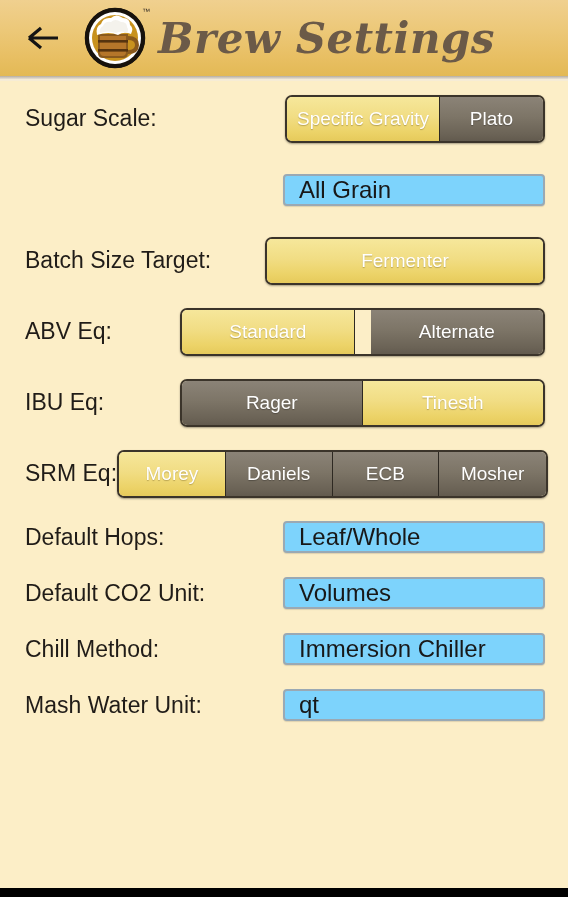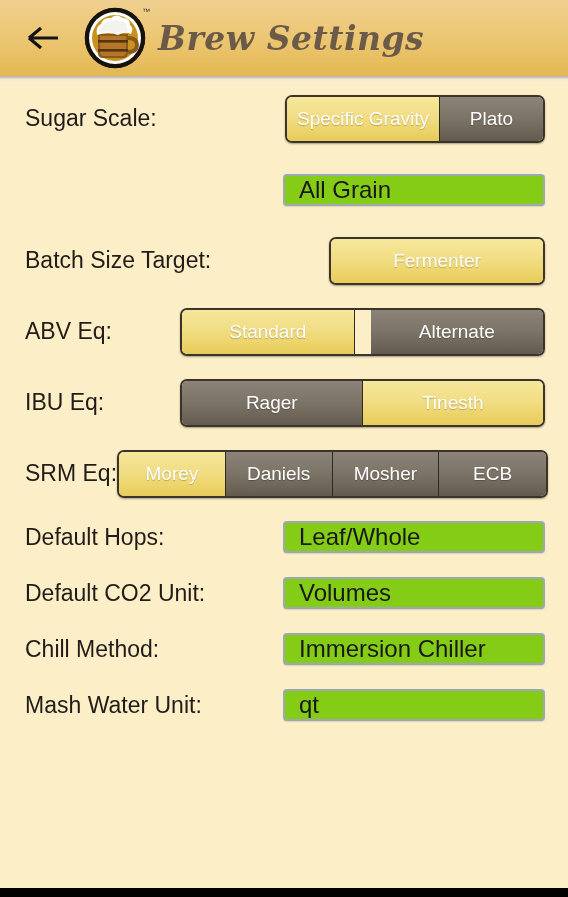--- a/index.html
+++ b/index.html
@@ -67,21 +67,21 @@
     color: #3a3128;
     font-family: "Liberation Sans", sans-serif;
     line-height: 1;
   }
 
   .title {
     margin-left: 12px;
     font-family: "DejaVu Serif", serif;
     font-weight: bold;
     font-style: italic;
-    font-size: 33px;
+    font-size: 42px;
     color: #6b5a48;
     letter-spacing: 0.5px;
     white-space: nowrap;
   }
 
   
   .rows {
     position: relative;
     padding-top: 2px;
   }
@@ -154,39 +154,39 @@
     justify-content: center;
     font-size: 22px;
     color: #2b2b2b;
     cursor: pointer;
     flex: 0 0 auto;
   }
 
   
   .dropdown {
     height: 32px;
-    background: #84cc16;
+    background: #7dd3fc;
     border: 2px solid #9aa9b4;
     border-radius: 4px;
     display: flex;
     align-items: center;
     padding-left: 14px;
     box-sizing: border-box;
     font-size: 24px;
     color: #181818;
     cursor: pointer;
     white-space: nowrap;
     box-shadow: 0 1px 1px rgba(0,0,0,0.12);
   }
 
   
   .w-units   { width: 298px; }
   .w-sugar   { width: 260px; }
   .w-method  { width: 262px; }
-  .w-batch   { width: 216px; }
+  .w-batch   { width: 280px; }
   .w-abv     { width: 365px; gap: 16px; }
   .w-ibu     { width: 365px; }
   .w-srm     { width: 431px; }
   .w-field   { width: 262px; }
 
   .seg-half  { flex: 1 1 50%; }
   .seg-quarter { flex: 1 1 25%; }
 
   .bottom-bar {
     position: absolute;
@@ -285,22 +285,22 @@
         </div>
       </div>
     </div>
 
     <div class="row">
       <div class="row-label">SRM Eq:</div>
       <div class="row-control">
         <div class="segmented w-srm">
           <div class="seg seg-quarter on">Morey</div>
           <div class="seg seg-quarter off">Daniels</div>
+          <div class="seg seg-quarter off">ECB</div>
           <div class="seg seg-quarter off">Mosher</div>
-          <div class="seg seg-quarter off">ECB</div>
         </div>
       </div>
     </div>
 
     <div class="row compact">
       <div class="row-label">Default Hops:</div>
       <div class="row-control">
         <div class="dropdown w-field">Leaf/Whole</div>
       </div>
     </div>

